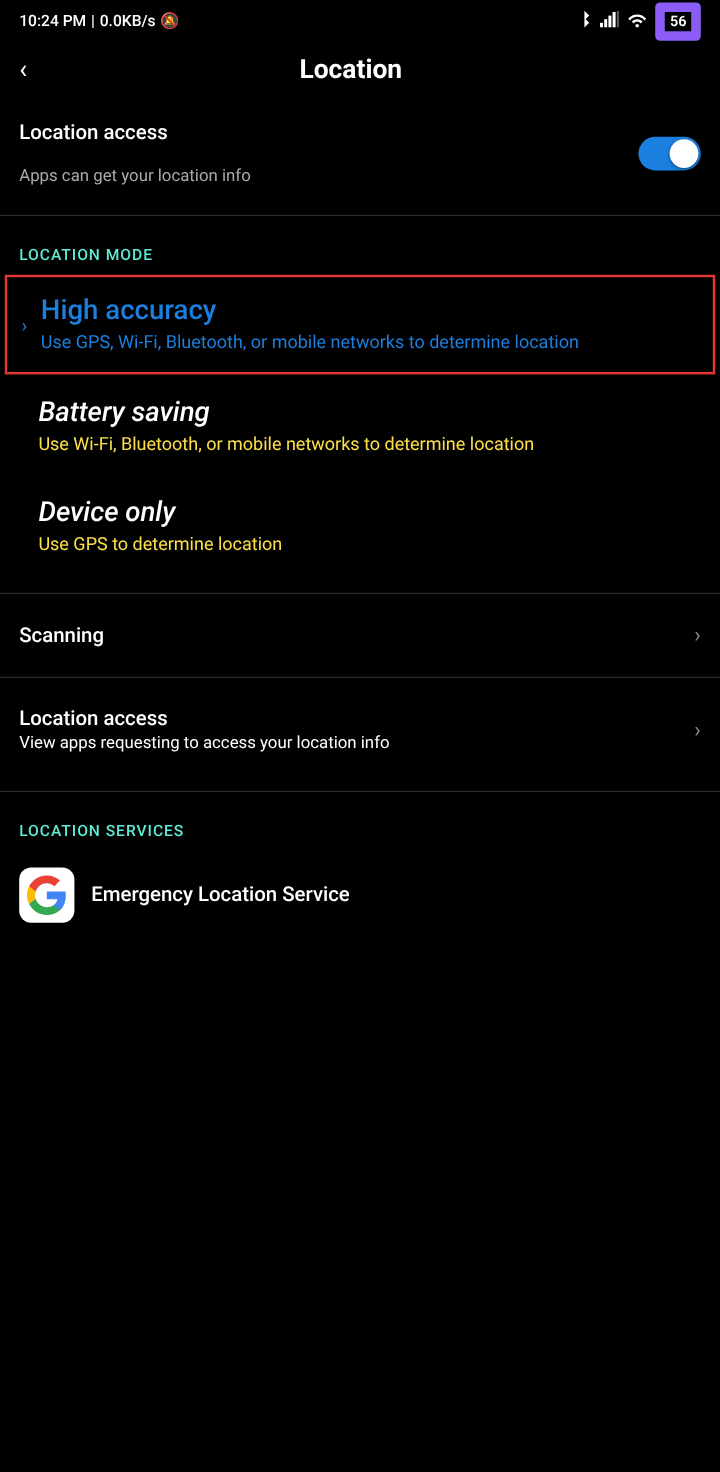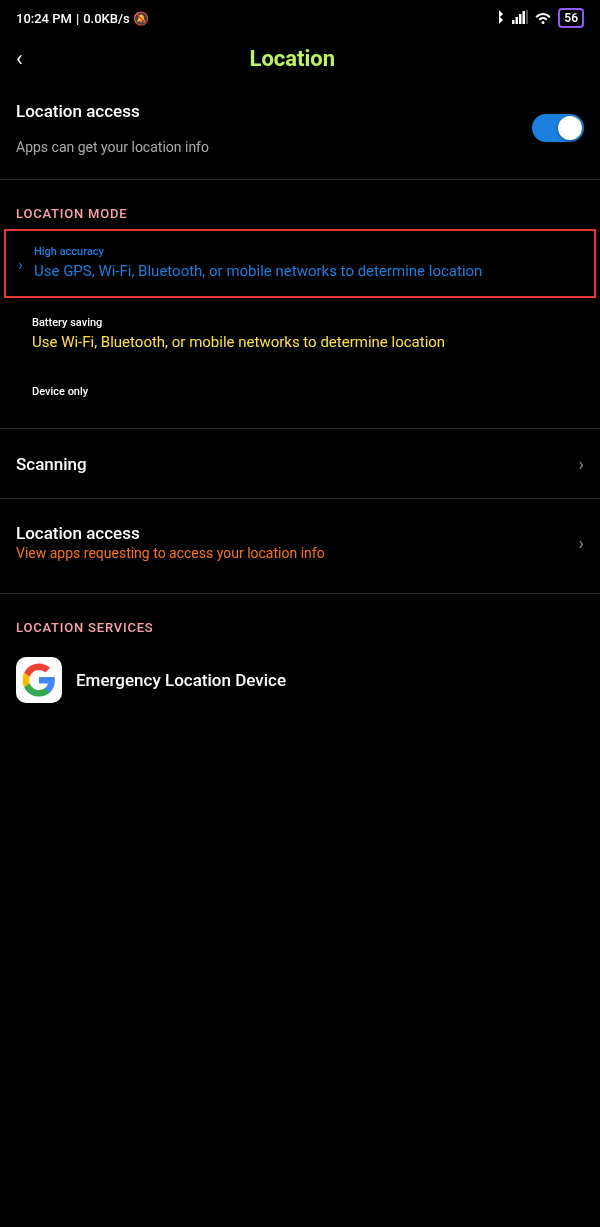--- a/index.html
+++ b/index.html
@@ -18,21 +18,21 @@
       justify-content: space-between;
       align-items: center;
       padding: 8px 16px 4px;
       font-size: 13px;
       font-weight: 500;
       height: 32px;
     }
     .status-left { display: flex; align-items: center; gap: 4px; }
     .status-right { display: flex; align-items: center; gap: 6px; }
     .battery-badge {
-      border: 2px solid #8b5cf6;
+      border: 8px solid #8b5cf6;
       border-radius: 4px;
       padding: 1px 4px;
       font-size: 12px;
       font-weight: 600;
     }
 
     
     .header {
       display: flex;
       align-items: center;
@@ -44,21 +44,21 @@
       color: #fff;
       cursor: pointer;
       line-height: 1;
       margin-right: 16px;
     }
     .header-title {
       flex: 1;
       text-align: center;
       font-size: 22px;
       font-weight: 700;
-      color: #bef264;
+      color: #ffffff;
       margin-right: 38px;
     }
     .toggle-row {
       display: flex;
       justify-content: space-between;
       align-items: center;
       padding: 16px 16px;
     }
     .toggle-label { font-size: 17px; font-weight: 500; color: #fff; }
     .toggle-sub { font-size: 14px; color: #aaa; margin-top: 18px; }
@@ -86,21 +86,21 @@
 
     
     .separator {
       height: 1px;
       background: #2a2a2a;
       margin: 8px 0;
     }
 
     .section-label {
       font-size: 13px;
-      color: #fca5a5;
+      color: #5eead4;
       font-weight: 500;
       letter-spacing: 0.8px;
       padding: 18px 16px 8px;
       text-transform: uppercase;
     }
 
     
     .mode-item {
       padding: 14px 16px 14px 32px;
       position: relative;
@@ -113,43 +113,43 @@
     }
     .mode-item .chevron-left {
       position: absolute;
       left: 12px;
       top: 50%;
       transform: translateY(-50%);
       color: #1a7fde;
       font-size: 16px;
     }
     .mode-title {
-      font-size: 11px;
+      font-size: 23px;
       font-weight: 500;
     }
     .mode-title.blue { color: #1a7fde; }
-    .mode-title.white { color: #fff; }
+    .mode-title.white { color: #fff; font-style: italic; }
     .mode-desc {
       font-size: 15px;
       color: #1a7fde;
       margin-top: 3px;
       line-height: 1.4;
     }
     .mode-desc.gray { color: #fde047; }
 
     
     .nav-item {
       display: flex;
       justify-content: space-between;
       align-items: center;
       padding: 16px 16px;
       cursor: pointer;
     }
     .nav-item-content .nav-title { font-size: 17px; font-weight: 500; color: #fff; }
-    .nav-item-content .nav-sub { font-size: 14px; color: #f97316; margin-top: 2px; }
+    .nav-item-content .nav-sub { font-size: 14px; color: #ffffff; margin-top: 2px; }
     .chevron-right {
       color: #888;
       font-size: 18px;
     }
 
     
     .service-item {
       display: flex;
       align-items: center;
       padding: 14px 16px;
@@ -232,20 +232,21 @@
   <div class="mode-desc">Use GPS, Wi-Fi, Bluetooth, or mobile networks to determine location</div>
 </div>
 
 <div class="mode-item" style="margin-top:4px;">
   <div class="mode-title white">Battery saving</div>
   <div class="mode-desc gray">Use Wi-Fi, Bluetooth, or mobile networks to determine location</div>
 </div>
 
 <div class="mode-item" style="margin-top:4px;">
   <div class="mode-title white">Device only</div>
+  <div class="mode-desc gray">Use GPS to determine location</div>
 </div>
 
 <div class="separator" style="margin-top:16px;"></div>
 
 <div class="nav-item">
   <div class="nav-item-content">
     <div class="nav-title">Scanning</div>
   </div>
   <span class="chevron-right">›</span>
 </div>
@@ -267,14 +268,14 @@
 <div class="service-item">
   <div class="service-icon">
 
     <svg viewBox="0 0 24 24" xmlns="http://www.w3.org/2000/svg">
       <path d="M22.56 12.25c0-.78-.07-1.53-.2-2.25H12v4.26h5.92c-.26 1.37-1.04 2.53-2.21 3.31v2.77h3.57c2.08-1.92 3.28-4.74 3.28-8.09z" fill="#4285F4"></path>
       <path d="M12 23c2.97 0 5.46-.98 7.28-2.66l-3.57-2.77c-.98.66-2.23 1.06-3.71 1.06-2.86 0-5.29-1.93-6.16-4.53H2.18v2.84C3.99 20.53 7.7 23 12 23z" fill="#34A853"></path>
       <path d="M5.84 14.09c-.22-.66-.35-1.36-.35-2.09s.13-1.43.35-2.09V7.07H2.18C1.43 8.55 1 10.22 1 12s.43 3.45 1.18 4.93l2.85-2.22.81-.62z" fill="#FBBC05"></path>
       <path d="M12 5.38c1.62 0 3.06.56 4.21 1.64l3.15-3.15C17.45 2.09 14.97 1 12 1 7.7 1 3.99 3.47 2.18 7.07l3.66 2.84c.87-2.6 3.3-4.53 6.16-4.53z" fill="#EA4335"></path>
     </svg>
   </div>
-  <div class="service-name">Emergency Location Device</div>
+  <div class="service-name">Emergency Location Service</div>
 </div>
 
 </body></html>

